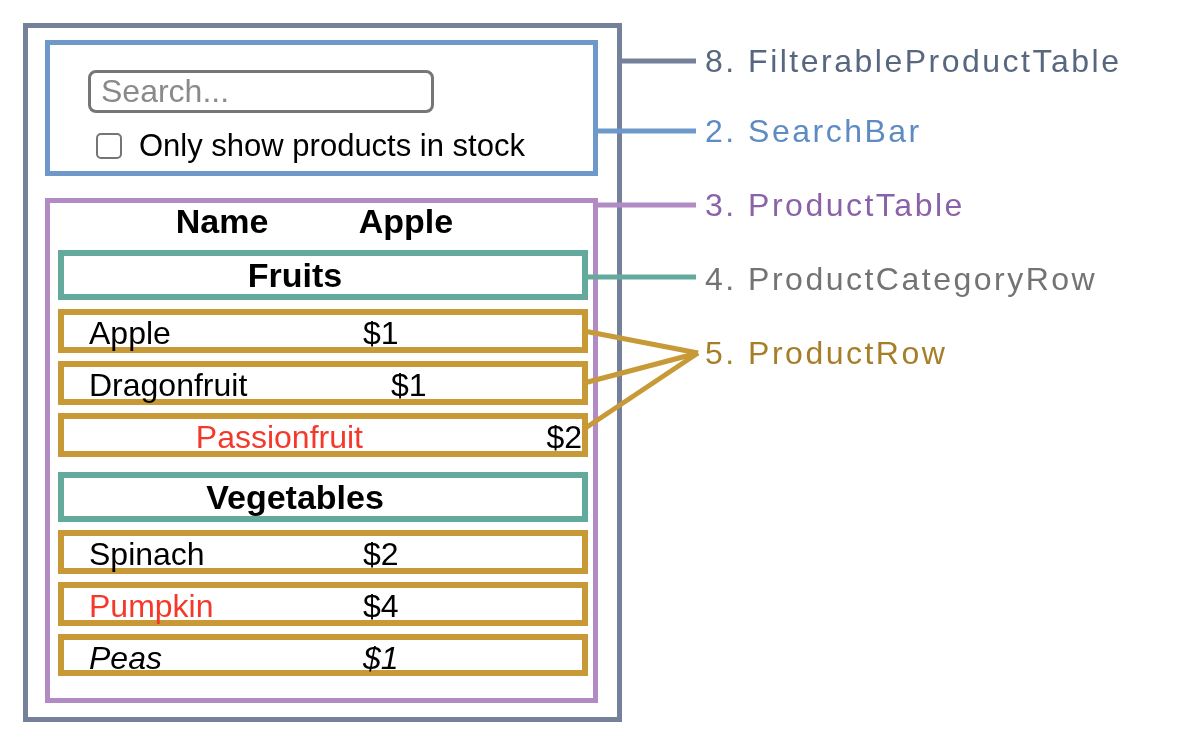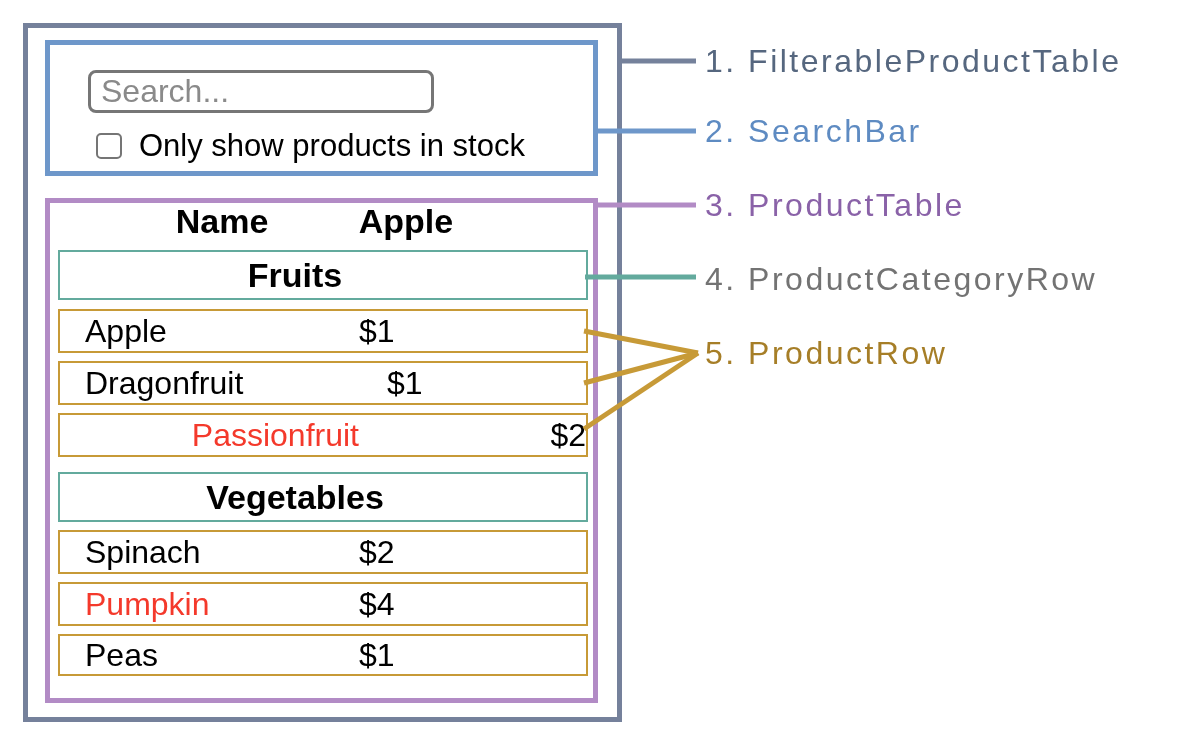--- a/index.html
+++ b/index.html
@@ -30,41 +30,41 @@
 
   .col-header{
     position:absolute;transform:translate(-50%,-50%);
     font-size:34px;font-weight:bold;white-space:nowrap;
   }
   .col-header.name{left:222px;top:221px;}
   .col-header.price{left:406px;top:221px;}
 
   .row{
     position:absolute;left:58px;width:530px;box-sizing:border-box;
-    border:2px solid #0ea5e9;background:#fff;
+    border:6px solid #0ea5e9;background:#fff;
   }
   .row-category{
     height:50px;display:flex;align-items:center;justify-content:center;
     padding-right:56px;font-size:34px;font-weight:bold;
   }
   .row-product{
     height:44px;display:grid;grid-template-columns:299px auto;align-items:center;
     font-size:32px;
   }
   .cell-name{padding-left:25px;white-space:nowrap;}
   .cell-price{white-space:nowrap;}
 
   .r-fruits{top:250px;}
   .r-apple{top:309px;}
   .r-dragonfruit{top:361px;}
   .r-passionfruit{top:413px;}
   .r-vegetables{top:472px;}
   .r-spinach{top:530px;}
   .r-pumpkin{top:582px;}
-  .r-peas{top:634px;height:42px;}
+  .r-peas{top:634px;height:42px;font-style:italic;}
 
   .connectors{position:absolute;left:0;top:0;z-index:5;pointer-events:none;}
 
   .legend-item{
     position:absolute;left:705px;transform:translateY(-50%);
     font-size:32px;letter-spacing:2.5px;white-space:nowrap;z-index:6;
   }
   .l-1{top:61px;}
   .l-2{top:131px;}
   .l-3{top:205px;}
@@ -133,19 +133,19 @@
   <svg class="connectors" width="1200" height="744" viewBox="0 0 1200 744">
     <line x1="619" y1="61" x2="696" y2="61" stroke-width="5" stroke="#75819B"></line>
     <line x1="595" y1="131" x2="696" y2="131" stroke-width="5" stroke="#6E97CA"></line>
     <line x1="595" y1="205" x2="696" y2="205" stroke-width="5" stroke="#B28BC5"></line>
     <line x1="585" y1="277" x2="696" y2="277" stroke-width="5" stroke="#63AA9D"></line>
     <line x1="584" y1="331" x2="698" y2="353" stroke-width="5" stroke="#C79A37"></line>
     <line x1="584" y1="383" x2="698" y2="353" stroke-width="5" stroke="#C79A37"></line>
     <line x1="584" y1="429" x2="698" y2="353" stroke-width="5" stroke="#C79A37"></line>
   </svg>
 
-  <div class="legend-item l-1" style="color: rgb(86, 103, 127);">1. FilterableProductTable</div>
+  <div class="legend-item l-1" style="color: rgb(86, 103, 127);">8. FilterableProductTable</div>
   <div class="legend-item l-2" style="color: rgb(94, 139, 194);">2. SearchBar</div>
   <div class="legend-item l-3" style="color: rgb(138, 98, 168);">3. ProductTable</div>
   <div class="legend-item l-4" style="color: #737373;">4. ProductCategoryRow</div>
   <div class="legend-item l-5" style="color: rgb(166, 126, 39);">5. ProductRow</div>
 
 </div>
 
 </body></html>

